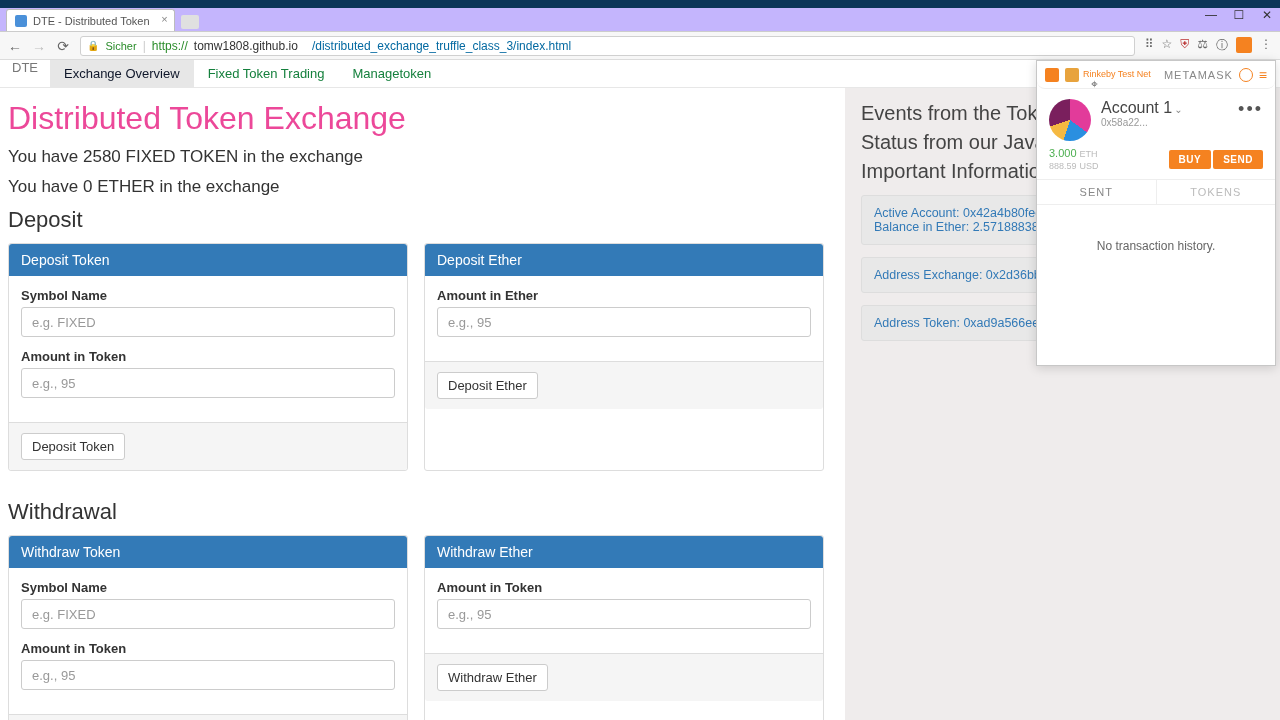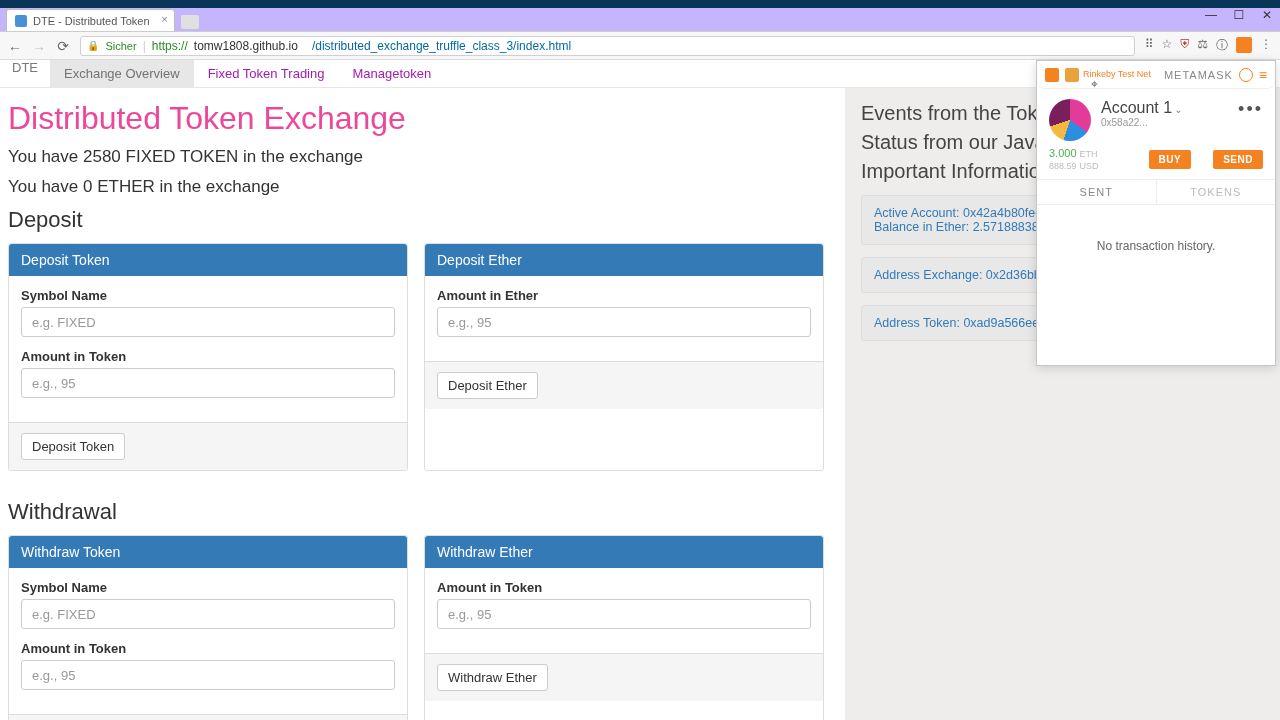--- a/index.html
+++ b/index.html
@@ -19,22 +19,22 @@
   .urlbox .lock { color:#2a8c2a; font-size:10px;}
   .urlbox .secure { color:#2a8c2a; font-size:11px;}
   .urlbox .proto { color:#2a8c2a;}
   .urlbox .path { color:#0369a1;margin-left:8px;}
   .right-icons { display:flex; gap:8px; font-size:12px; color:#666;}
   .right-icons span{cursor:pointer;}
   .ext { width:16px;height:16px;background:#f58220;border-radius:2px;}
   
   .pagenav { height:28px; border-bottom:1px solid #e7e7e7; display:flex; align-items:flex-start; font-size:13px;}
   .brand { padding:0 12px; color:#777;}
-  .pagenav a { padding:0 14px; height:28px; line-height:28px; color:#a21caf; text-decoration:none; cursor:pointer;}
-  .pagenav a.active { background:#e7e7e7; color:#737373;}
+  .pagenav a { padding:0 14px; height:28px; line-height:28px; color:#15803d; text-decoration:none; cursor:pointer;}
+  .pagenav a.active { background:#e7e7e7; color:#0f172a;}
   
   .page { display:flex; }
   .main { flex:1; padding:12px 8px 8px 8px; }
   .main h1 { font-size:32px; font-weight:400; color:#ec4899; margin-bottom:10px;}
   .main p.lead { font-size:17px; color:#333; margin-bottom:10px;}
   .main h3 { font-size:22px; font-weight:400; margin:8px 0 10px 0;}
   .row { display:flex; gap:16px; margin-bottom:28px;}
   .panel { width:400px; border:1px solid #ddd; border-radius:3px; }
   .panel-hd { background:#337ab7; color:#fff; padding:8px 12px; font-size:14px; border-radius:3px 3px 0 0;}
   .panel-bd { padding:12px; }
@@ -62,21 +62,21 @@
   .avatar { width:42px;height:42px;border-radius:50%; background: conic-gradient(#e23b9a 0 35%, #2a8fe0 35% 55%, #f5b942 55% 70%, #7a1f5d 70% 100%); margin-right:10px;}
   .acct-info .name { font-size:16px; color:#444;}
   .acct-info .name .chev { font-size:10px; color:#888; margin-left:2px;}
   .acct-info .addr-s { font-size:10px; color:#999;}
   .dots { margin-left:auto; font-size:18px; letter-spacing:2px; color:#555; cursor:pointer;}
   .mm-bal { padding:0 12px 8px 12px; display:flex; align-items:center;}
   .mm-bal .bals { font-size:11px;}
   .mm-bal .eth { color:#4caf50;}
   .mm-bal .ethu { color:#bbb; font-size:9px;}
   .mm-bal .usd { color:#bbb; font-size:9px;}
-  .mm-btns { margin-left:auto; display:flex; gap:22px;padding-left:8px;}
+  .mm-btns { margin-left:auto; display:flex; gap:2px;padding-left:8px;}
   .mm-btn { background:#f58220; color:#fff; border:none; border-radius:2px; padding:4px 10px; font-size:10px; font-weight:700; letter-spacing:.5px; cursor:pointer;}
   .mm-tabs { display:flex; border-top:1px solid #eee; border-bottom:1px solid #eee;}
   .mm-tabs div { flex:1; text-align:center; padding:6px 0; font-size:11px; letter-spacing:1px; color:#bbb; cursor:pointer;}
   .mm-tabs div.active { color:#888;}
   .mm-tabs div+div { border-left:1px solid #eee;}
   .mm-body { height:160px; display:flex; align-items:flex-start; justify-content:center; padding-top:34px; font-size:12px; color:#666;}
   .cursor { position:absolute; top:16px; left:54px; font-size:12px; color:#666; z-index:60;}
 </style>
 </head>
 <body>

